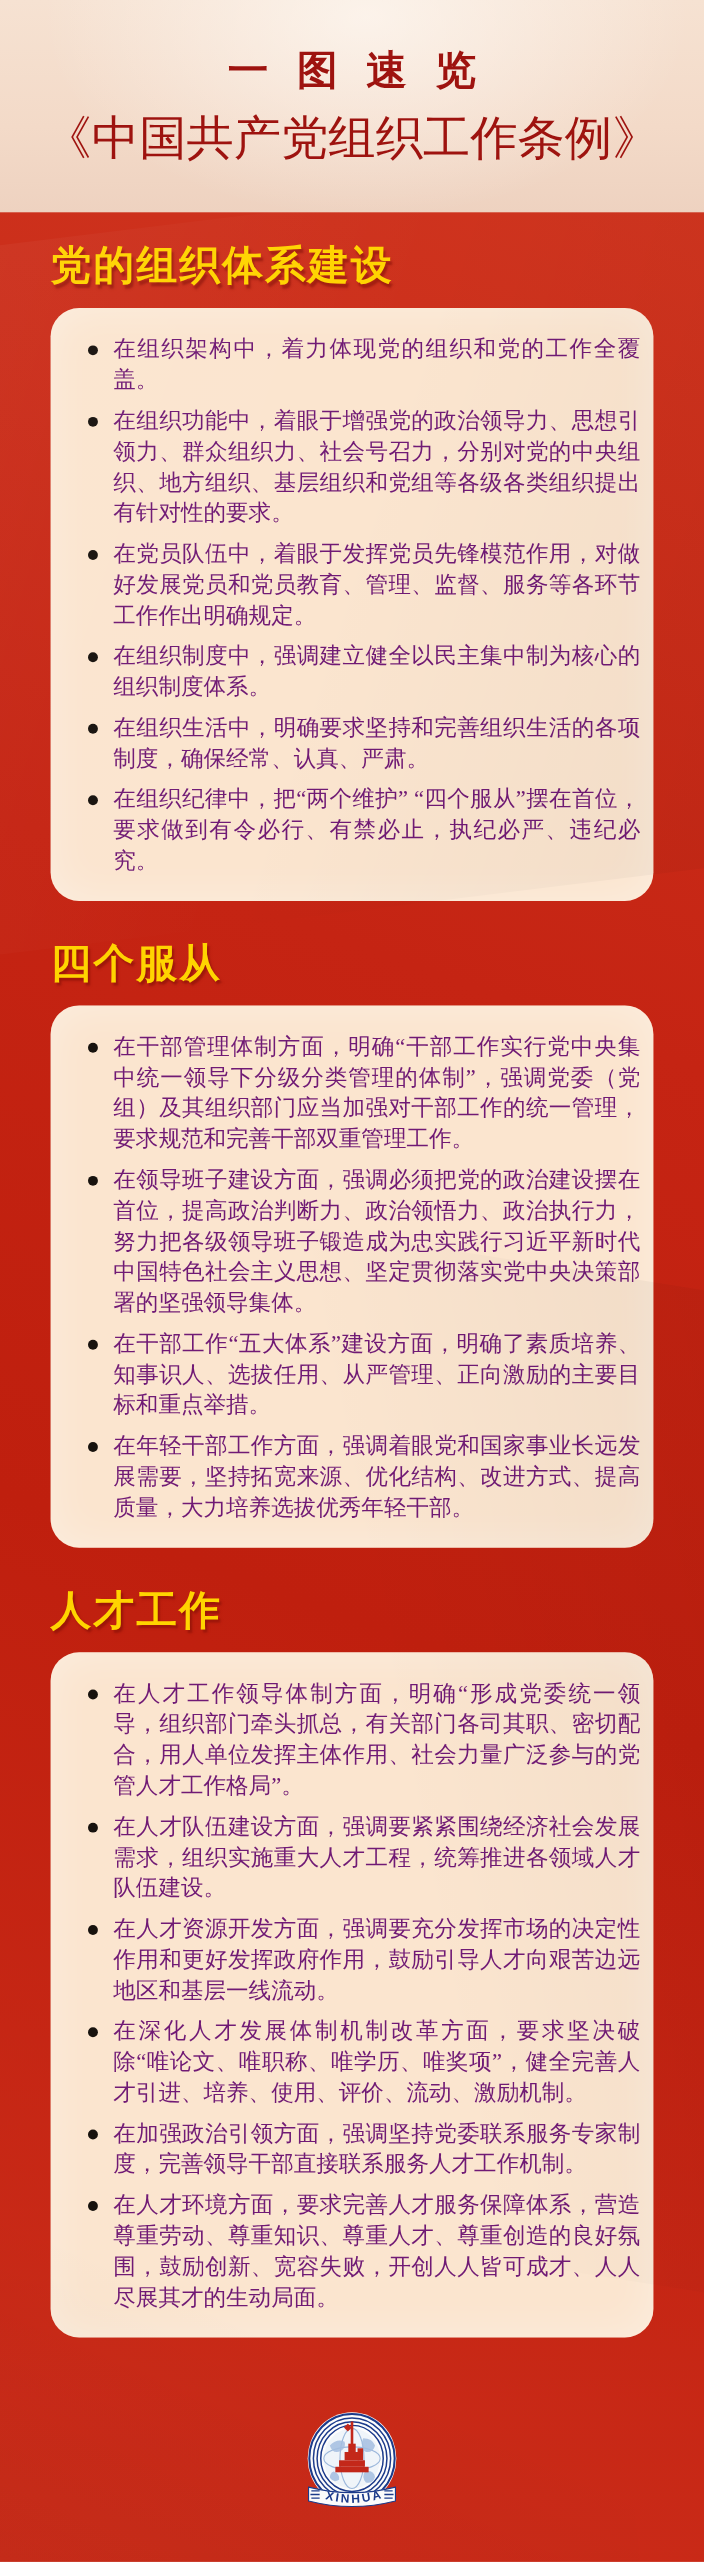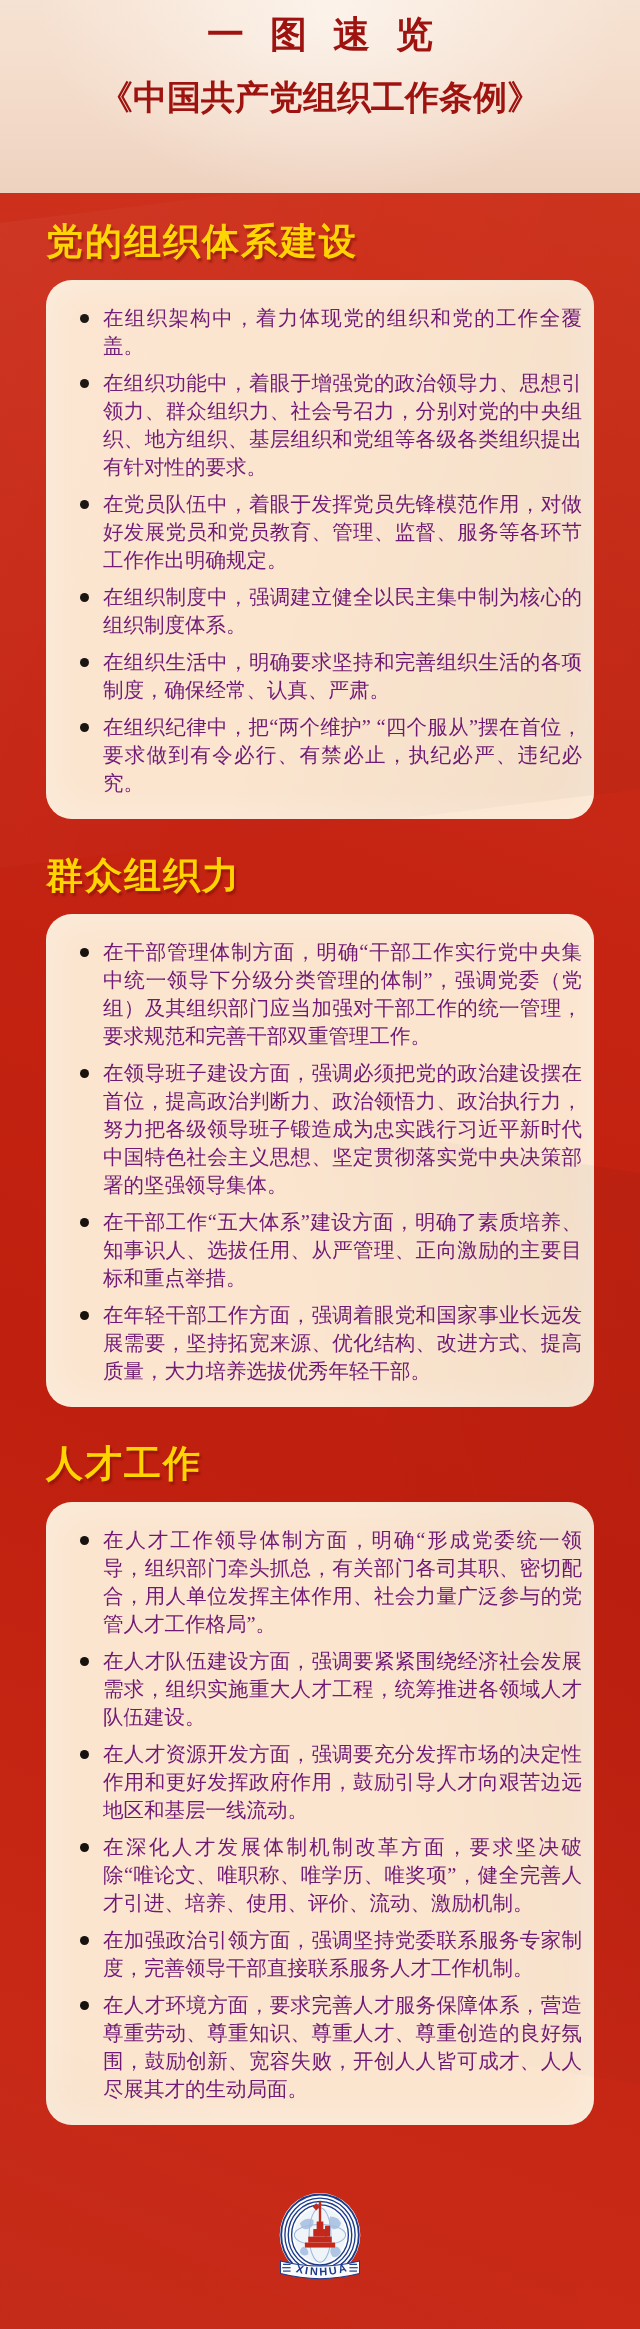--- a/index.html
+++ b/index.html
@@ -14,23 +14,23 @@
   .decor.d2{top:1150px;right:-200px;width:760px;height:900px;
     background:linear-gradient(250deg,rgba(0,0,0,.07),rgba(0,0,0,0) 60%);transform:rotate(9deg);}
   .decor.d3{bottom:-60px;left:-140px;width:700px;height:500px;
     background:linear-gradient(30deg,rgba(0,0,0,.06),rgba(0,0,0,0) 55%);transform:rotate(-6deg);}
 
   
   .header{position:relative;height:193px;text-align:center;
     background:
       radial-gradient(ellipse 420px 260px at 52% 8%,rgba(255,252,248,.65),rgba(255,252,248,0) 70%),
       linear-gradient(180deg,#f6e2d2 0%,#f3dac8 60%,#eed2c0 100%);}
-  .header-subtitle{padding-top:14px;font-size:37px;font-weight:900;color:#9e130f;
+  .header-subtitle{padding-top:43px;font-size:37px;font-weight:900;color:#9e130f;
     letter-spacing:26px;text-indent:26px;line-height:42px;}
-  .header-title{margin-top:15px;font-size:34px;font-weight:700;color:#9e130f;line-height:52px;}
+  .header-title{margin-top:15px;font-size:43px;font-weight:400;color:#9e130f;line-height:52px;}
 
   
   .section-heading{margin:26px 0 0 46px;font-size:37px;line-height:46px;font-weight:900;
     color:#ffd400;text-shadow:2px 3px 2px rgba(125,12,6,.55);letter-spacing:2px;}
   .section + .section .section-heading{margin-top:34px;}
 
   
   .card{margin:15px 46px 0 46px;background:#fbe5cf;border-radius:26px;
     padding:24px 12px 22px 28px;box-shadow:inset 0 0 40px rgba(255,255,255,.35);}
   .item{display:flex;align-items:flex-start;}
@@ -80,21 +80,21 @@
           <p class="btext">在组织生活中，明确要求坚持和完善组织生活的各项制度，确保经常、认真、严肃。</p>
         </div>
       <div class="item">
           <span class="dot"></span>
           <p class="btext">在组织纪律中，把“两个维护” “四个服从”摆在首位，要求做到有令必行、有禁必止，执纪必严、违纪必究。</p>
         </div>
     </div>
   </div>
 
   <div class="section">
-    <h2 class="section-heading">群众组织力</h2>
+    <h2 class="section-heading">四个服从</h2>
     <div class="card">
       <div class="item">
           <span class="dot"></span>
           <p class="btext">在干部管理体制方面，明确“干部工作实行党中央集中统一领导下分级分类管理的体制”，强调党委（党组）及其组织部门应当加强对干部工作的统一管理，要求规范和完善干部双重管理工作。</p>
         </div>
       <div class="item">
           <span class="dot"></span>
           <p class="btext">在领导班子建设方面，强调必须把党的政治建设摆在首位，提高政治判断力、政治领悟力、政治执行力，努力把各级领导班子锻造成为忠实践行习近平新时代中国特色社会主义思想、坚定贯彻落实党中央决策部署的坚强领导集体。</p>
         </div>
       <div class="item">

